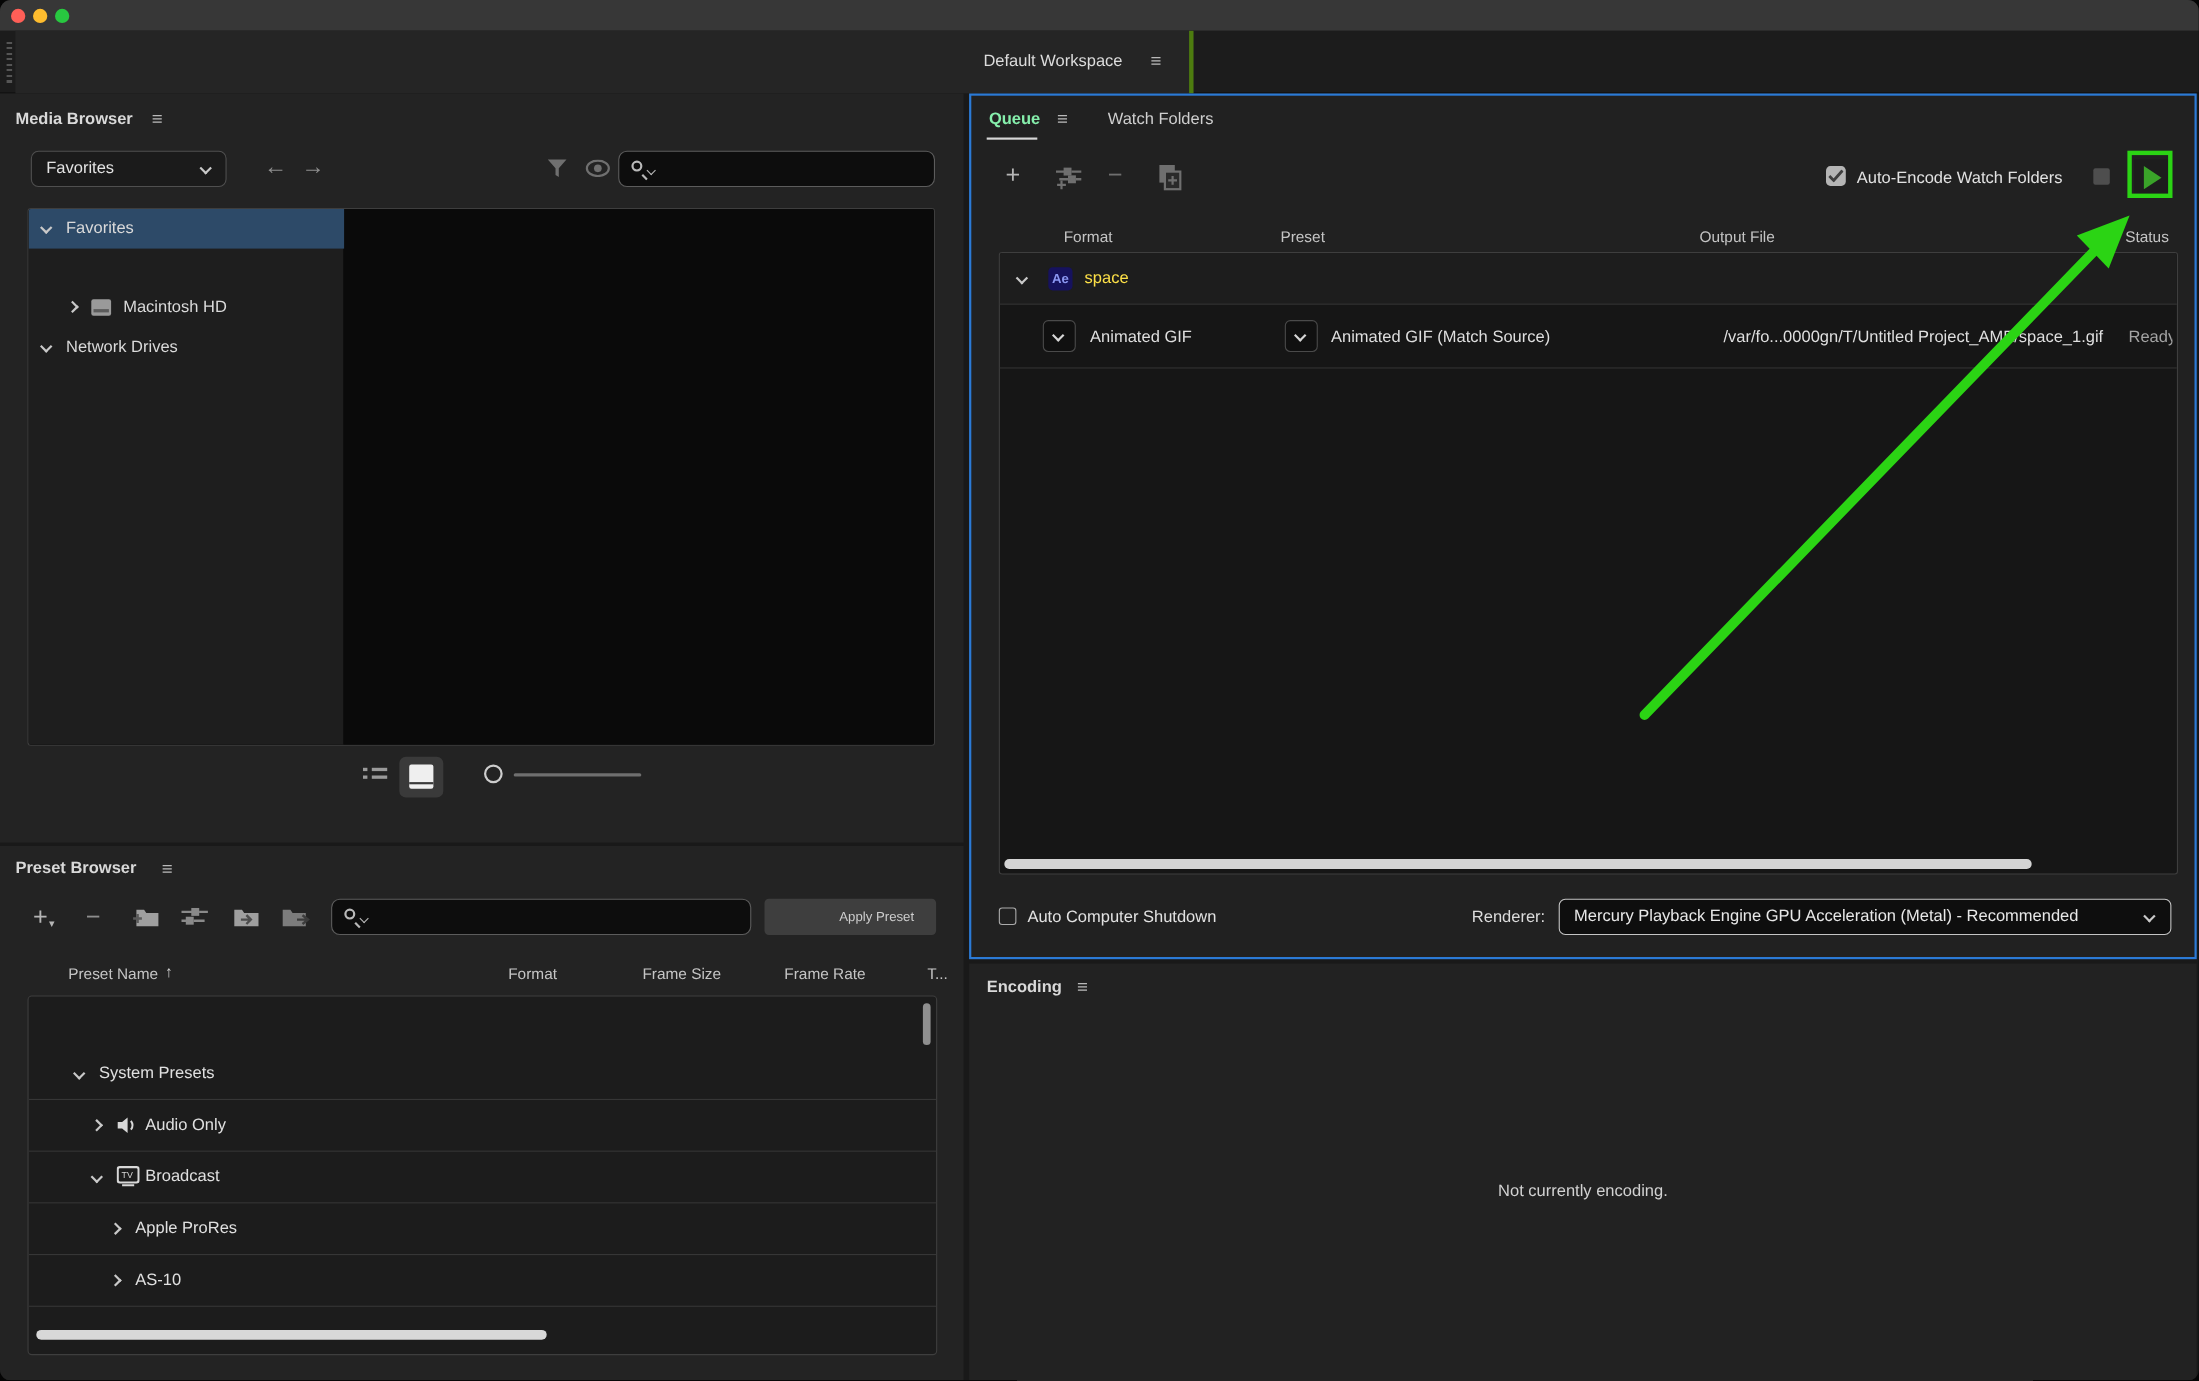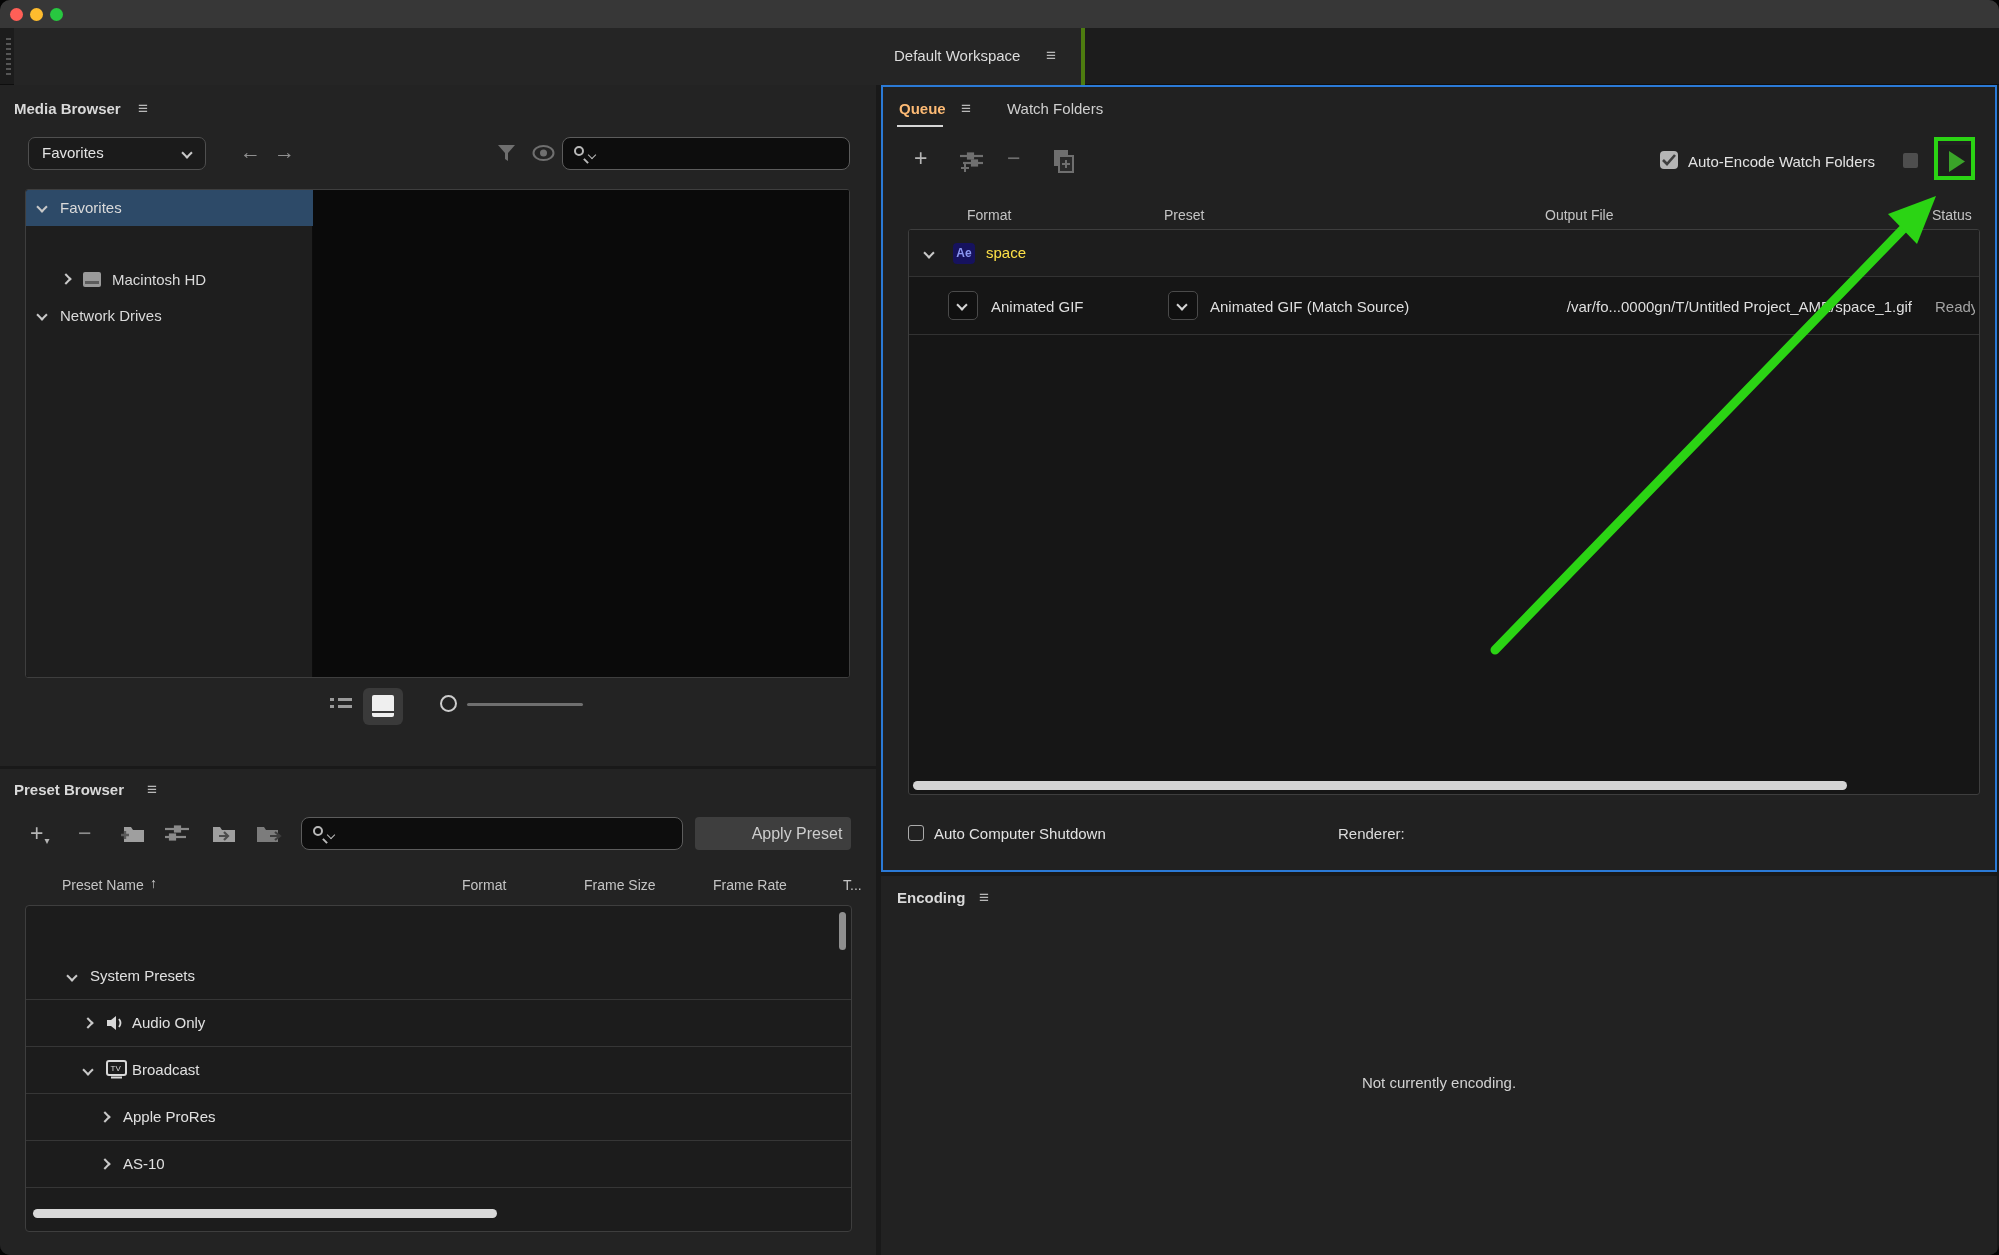--- a/index.html
+++ b/index.html
@@ -50,32 +50,32 @@
   .thumb-btn{position:absolute;left:363px;top:603px;width:40px;height:37px;background:#3a3a3a;border-radius:6px;}
   .thumb-glyph{position:absolute;left:9px;top:7px;width:22px;height:22px;background:#efefef;border-radius:2px;}
   .thumb-glyph:after{content:"";position:absolute;left:0;right:0;bottom:4px;height:2px;background:#3a3a3a;}
   .zoom-knob{position:absolute;left:440px;top:610px;width:17px;height:17px;border:2.5px solid #cdcdcd;border-radius:50%;}
   .zoom-line{position:absolute;left:467px;top:618px;width:116px;height:2.5px;background:#6f6f6f;border-radius:2px;}
 
   
   #preset-browser{left:0;top:769px;width:876px;height:486px;}
   .pb-toolbar-icon{position:absolute;top:48px;height:33px;display:flex;align-items:center;}
   .apply-btn{position:absolute;left:695px;top:48px;width:156px;height:33px;background:#3e3e3e;border-radius:4px;
-     color:#cdcdcd;font-size:16px;text-align:center;line-height:33px;padding-left:48px;}
+     color:#cdcdcd;font-size:12px;text-align:center;line-height:33px;padding-left:48px;}
   .plist{position:absolute;left:25px;top:136px;width:827px;height:327px;background:#1c1c1c;border:1px solid #3e3e3e;border-radius:4px;overflow:hidden;}
   .prow{position:absolute;left:0;width:100%;height:47px;border-bottom:1px solid #363636;color:#e0e0e0;font-size:15px;}
   .prow .lbl{position:absolute;top:14px;}
   .vscroll{position:absolute;right:5px;top:6px;width:7px;height:38px;background:#8f8f8f;border-radius:4px;}
   .hscroll{position:absolute;left:7px;top:303px;width:464px;height:9px;background:#d8d8d8;border-radius:5px;}
   .sort-arrow{position:absolute;font-size:14px;color:#cfcfcf;font-weight:700;}
 
   
   #queue{left:881px;top:85px;width:1116px;height:787px;background:#212121;border:2px solid #2b7ad6;}
   .q-tab{position:absolute;top:13px;font-size:15px;color:#cfcfcf;}
-  .q-tab.active{font-weight:700;color:#fdba74;}
+  .q-tab.active{font-weight:700;color:#86efac;}
   .q-underline{position:absolute;left:14px;top:38px;width:46px;height:2px;background:#d6d6d6;}
   .q-icon{position:absolute;top:58px;color:#6f6f6f;font-size:23px;}
   .q-check{position:absolute;left:777px;top:64px;width:18px;height:18px;background:#b5b5b5;border-radius:4px;}
   .q-check svg{position:absolute;left:2px;top:3px;}
   .stop-sq{position:absolute;left:1020px;top:66px;width:15px;height:15px;background:#4e4e4e;border-radius:2px;}
   .play-btn{position:absolute;left:1057px;top:58px;width:32px;height:33px;background:#1d1d1d;}
   .play-btn svg{position:absolute;left:7px;top:5px;}
   .qtable{position:absolute;left:25px;top:142px;width:1072px;height:566px;background:#161616;border:1px solid #3e3e3e;border-radius:3px;overflow:hidden;}
   .q-group{position:absolute;left:0;top:0;width:100%;height:47px;background:#1d1d1d;border-bottom:1px solid #323232;}
   .ae-badge{position:absolute;left:44px;top:13px;width:22px;height:21px;background:#16125e;border-radius:4px;
@@ -314,20 +314,24 @@
         <span class="txt blue" style="left:301px;top:21px">Animated GIF (Match Source)</span>
         <div class="txt blue" style="left:600px;top:21px;width:403px;text-align:right;white-space:nowrap">/var/fo...0000gn/T/Untitled Project_AME/space_1.gif</div>
         <div class="txt" style="left:1026px;top:21px;width:40px;overflow:hidden;white-space:nowrap;color:#a3a3a3">Ready</div>
       </div>
       <div class="qh-scroll"></div>
     </div>
 
     <div class="q-bottom-check"></div>
     <span class="txt" style="left:51px;top:738px;color:#e2e2e2">Auto Computer Shutdown</span>
     <span class="txt" style="left:455px;top:738px;color:#dcdcdc">Renderer:</span>
+    <div class="renderer-dd">
+      <span>Mercury Playback Engine GPU Acceleration (Metal) - Recommended</span>
+      <span class="chev down"></span>
+    </div>
   </div>
 
   <div id="encoding" class="panel">
     <div class="p-title" style="left:16px;top:13px">Encoding</div>
     <span class="hamb" style="position:absolute;left:98px;top:13px">≡</span>
     <div class="enc-msg">Not currently encoding.</div>
   </div>
 
   <svg id="overlay" width="1999" height="1255">
     <line x1="1495" y1="650" x2="1906" y2="226" stroke="#2bd414" stroke-width="9" stroke-linecap="round"></line>

